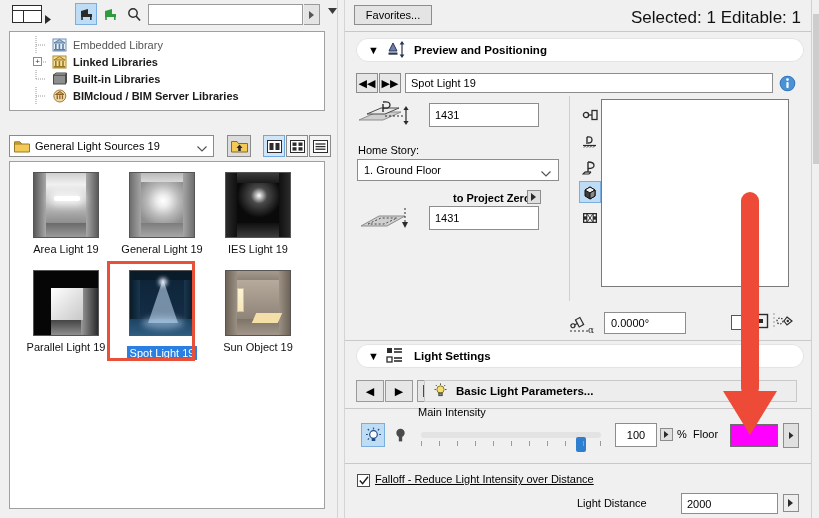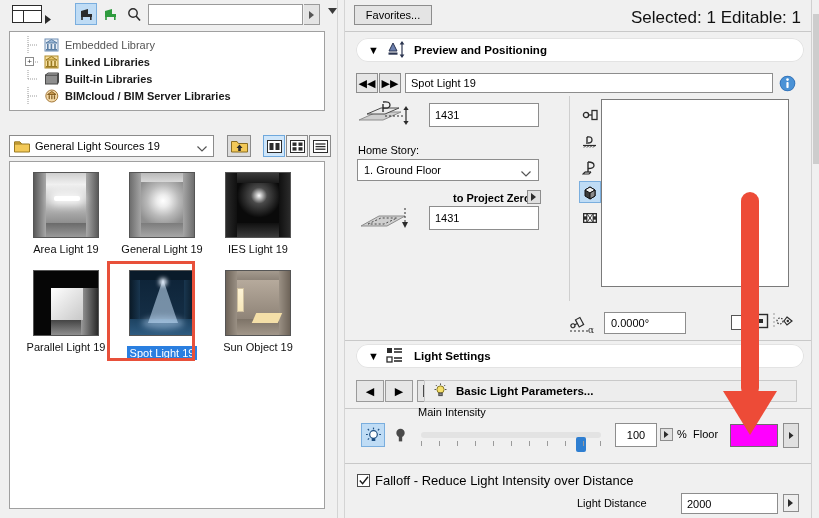--- a/index.html
+++ b/index.html
@@ -45,21 +45,21 @@
     position: absolute; left: 327px; top: 6px; width: 10px; height: 10px;
     display: flex; align-items: center; justify-content: center;
   }
 
   #tree-box {
     position: absolute; left: 9px; top: 31px; width: 316px; height: 80px;
     background: #fff; border: 1px solid #a0a0a0;
   }
   .tree-row {
     position: relative; height: 17px; display: flex; align-items: center;
-    padding-left: 12px;
+    padding-left: 20px;
     font-size: 11px; white-space: nowrap;
   }
   .tree-row:first-child { margin-top: 4px; }
   .tree-dots {
     width: 22px; height: 17px; position: relative; flex: 0 0 22px;
   }
   .tree-expander {
     position: absolute; left: 3px; top: 4px; width: 9px; height: 9px;
     border: 1px solid #8b8b8b; background: #fff;
     font-size: 8px; line-height: 7px; text-align: center; color:#333;
@@ -304,21 +304,21 @@
   #slider-ticks { position:absolute; left:76px; top:18px; width:180px; height:6px; }
   #slider-ticks i { position:absolute; top:0; width:1px; height:5px; background:#9b9b9b; display:block; }
   #pct-field { position:absolute; left:270px; top:0; width:42px; height:24px; background:#fff; border:1px solid #8d8d8d; display:flex; align-items:center; justify-content:center; font-size:11px;}
   #pct-arrow { position:absolute; left:315px; top:5px; width:13px; height:13px; background:#e0e0e0; border:1px solid #8d8d8d; display:flex;align-items:center;justify-content:center;}
   #pct-sign { position:absolute; left:332px; top:5px; font-size:11px;}
   #color-label { position:absolute; left:348px; top:5px; font-size:11px;}
   #color-swatch { position:absolute; left:385px; top:1px; width:48px; height:23px; border:1px solid #6d6d6d;}
   #color-arrow { position:absolute; left:438px; top:0px; width:16px; height:25px; background:#e0e0e0; border:1px solid #8d8d8d; display:flex;align-items:center;justify-content:center;}
 
   #falloff-chk { position:absolute; left:12px; top:0; width:13px; height:13px; background:#fff; border:1px solid #4a4a4a; display:flex;align-items:center;justify-content:center;}
-  #falloff-label { position:absolute; left:30px; top:-1px; font-size:13px; }
+  #falloff-label { position:absolute; left:30px; top:-1px; font-size:11px;text-decoration:underline; }
 
   #dist-label { position:absolute; left:232px; top:0; font-size:11px; }
   #dist-field { position:absolute; left:336px; top:-4px; width:97px; height:21px; background:#fff; border:1px solid #8d8d8d; display:flex; align-items:center; padding-left:5px; font-size:11px;}
   #dist-arrow { position:absolute; left:438px; top:-3px; width:16px; height:18px; background:#eee; border:1px solid #8d8d8d; display:flex;align-items:center;justify-content:center;}
 
   
   #right-scroll {
     position:absolute; left:811px; top:0; width:8px; height:518px;
     background:#f0f0f0; border-left:1px solid #d0d0d0;
   }
@@ -635,21 +635,21 @@
         <path d="M26 2 q7 -1 7 3 q0 4 -7 3" fill="none" stroke="#2b2b2b" stroke-width="1.3"></path>
         <line x1="28" y1="16" x2="46" y2="16" stroke="#2b2b2b" stroke-dasharray="2,2"></line>
         <line x1="49" y1="9" x2="49" y2="22" stroke="#2b2b2b" stroke-width="1.2"></line>
         <polygon points="49,6 51.6,10 46.4,10" fill="#2b2b2b"></polygon>
         <polygon points="49,25 51.6,21 46.4,21" fill="#2b2b2b"></polygon>
       </svg>
     </div>
     <div class="numfield" style="left:84px;top:103px;width:110px;">1431</div>
 
     <div class="lbl" style="left:13px;top:144px;">Home Story:</div>
-    <div class="selectbox" style="left:12px;top:159px;width:182px;">
+    <div class="selectbox" style="left:12px;top:159px;width:202px;">
       <span>1. Ground Floor</span>
       <span class="sel-caret">
         <svg width="10" height="6" viewBox="0 0 10 6">
             <polyline points="0.5,0.5 5,5 9.5,0.5" fill="none" stroke="#555" stroke-width="1.2"></polyline>
           </svg>
       </span>
     </div>
 
     <div class="lbl" style="left:108px;top:192px;font-weight:bold;">to Project Zero</div>
     <div class="smallbtn" style="left:182px;top:190px;">

